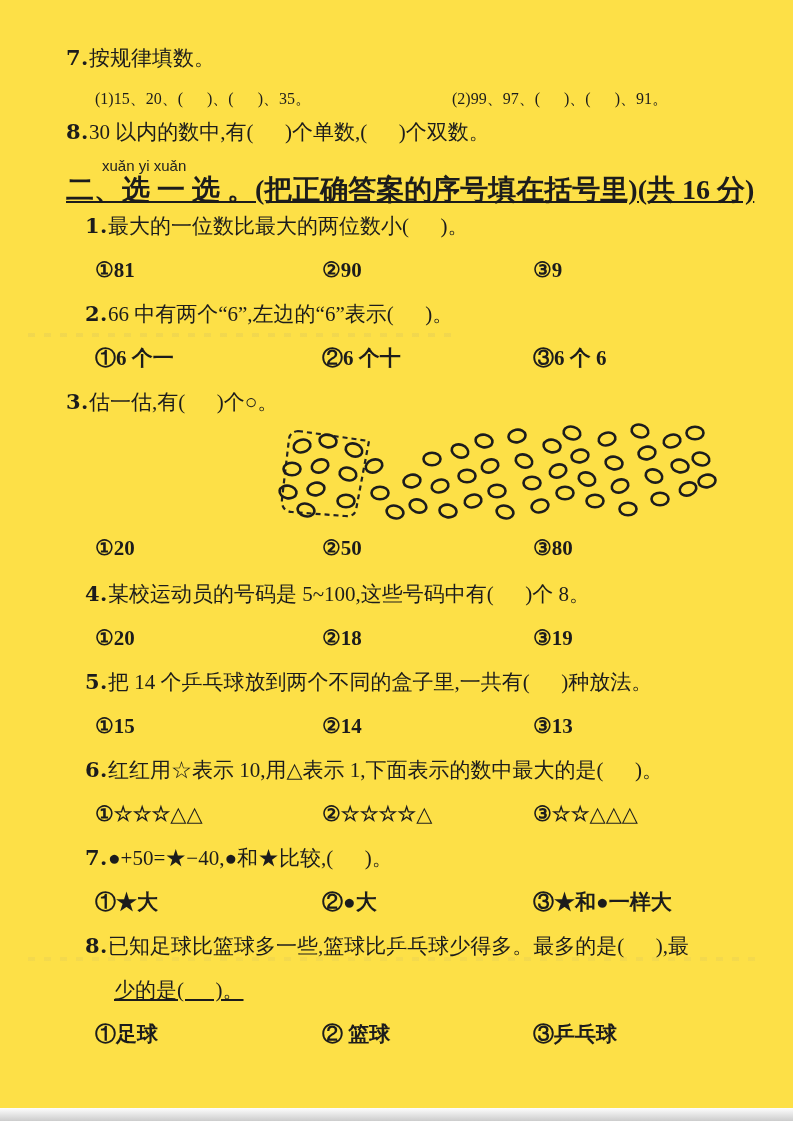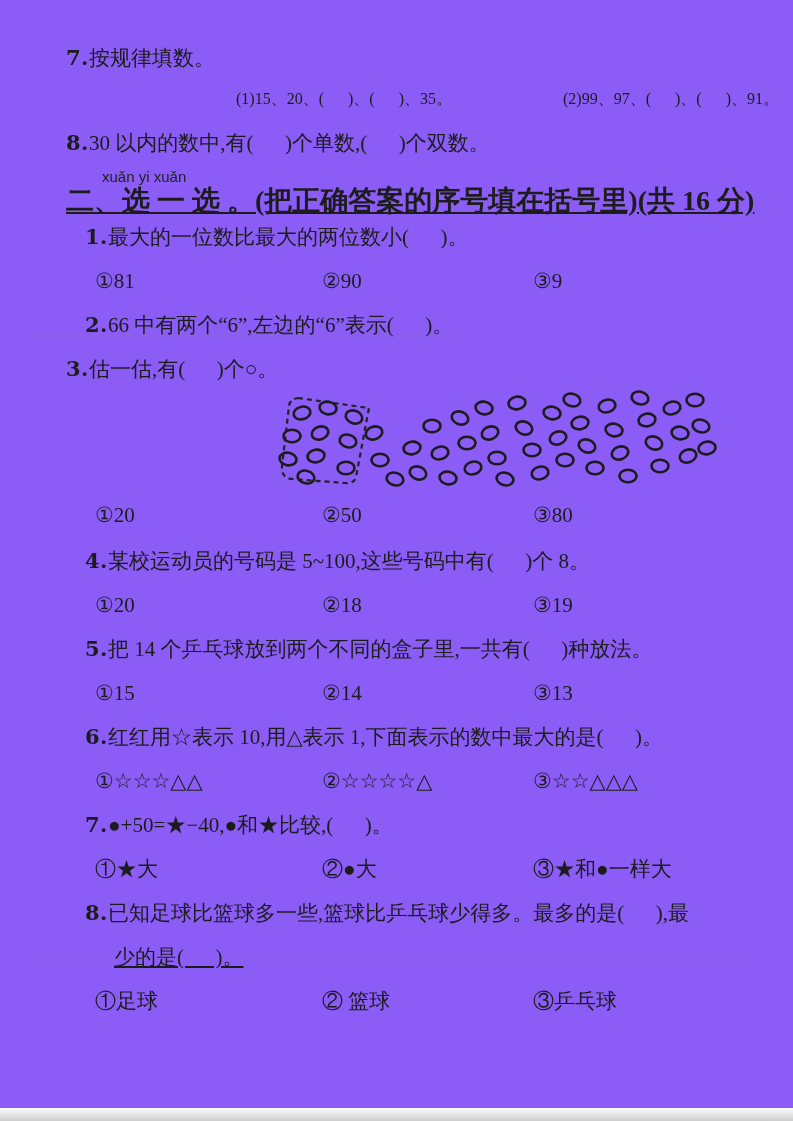--- a/index.html
+++ b/index.html
@@ -8,35 +8,34 @@
     background:#ffffff;
     font-family:"Liberation Serif","DejaVu Serif",serif;
     color:#1c1c1c;
     position:relative;
   }
   .page{
     position:relative;
     width:793px;height:1121px;
     padding:44px 14px 0 66px;
     box-sizing:border-box;
-    background:#8b5cf6;
+    background:#fde047;
   }
   .row{
     line-height:28px;
     font-size:21px;
     margin-bottom:17px;
     white-space:pre-wrap;
   }
   .qnum{font-weight:700;font-family:"DejaVu Serif",serif;letter-spacing:0.5px;}
   .qtext{white-space:pre-wrap;}
   .parts{
     display:flex;
     padding-left:29px;
-    margin-bottom:19px;
-    text-align:right;
+    margin-bottom:8px;
   }
   .part1{width:357px;white-space:pre-wrap;}
   .part2{flex:1;white-space:pre-wrap;}
   .pinyin{
     font-family:"Liberation Sans","DejaVu Sans",sans-serif;
     font-size:15px;line-height:18px;
     margin:4px 0 1px 36px;
     color:#222;
   }
   .heading{
@@ -46,21 +45,21 @@
     white-space:pre-wrap;
     text-decoration:underline;
   }
   .opts{
     display:flex;
     padding-left:29px;
     line-height:28px;
     font-size:21px;
     margin-bottom:16px;
   }
-  .opt{white-space:pre-wrap;}
+  .opt{white-space:pre-wrap;font-weight:bold;}
   .opt.c1{width:227px;}
   .opt.c2{width:211px;}
   .opt.c3{flex:1;}
   .qline{margin-bottom:16px;margin-left:19px;}
   .figure-wrap{
     margin:2px 0 8px 196px;
     height:106px;
   }
   .figure-wrap svg{display:block;}
   .ghost{
@@ -94,20 +93,25 @@
   <div class="heading">二、选 一 选 。(把正确答案的序号填在括号里)(共 16 分)</div>
 
   <div class="row qline"><span class="qnum">1.</span><span class="qtext">最大的一位数比最大的两位数小(      )。</span></div>
   <div class="opts">
     <span class="opt c1">①81</span>
     <span class="opt c2">②90</span>
     <span class="opt c3">③9</span>
   </div>
 
   <div class="row qline"><span class="qnum">2.</span><span class="qtext">66 中有两个“6”,左边的“6”表示(      )。</span></div>
+  <div class="opts">
+    <span class="opt c1">①6 个一</span>
+    <span class="opt c2">②6 个十</span>
+    <span class="opt c3">③6 个 6</span>
+  </div>
 
   <div class="row" style="margin-bottom:4px;"><span class="qnum">3.</span><span class="qtext">估一估,有(      )个○。</span></div>
 
   <div class="figure-wrap">
     <svg id="ovals-svg" width="455" height="106" viewBox="0 0 455 106" xmlns="http://www.w3.org/2000/svg">
       <path d="M 36 11 L 107 21 L 94 90 Q 92 97 83 96 L 30 92 Q 19 91 20 79 L 27 19 Q 28 12 36 11 Z" fill="none" stroke="#222" stroke-width="2.2" stroke-dasharray="5 4"></path>
     <ellipse cx="40" cy="26" rx="8.5" ry="6.3" transform="rotate(-15 40 26)" fill="none" stroke="#1c1c1c" stroke-width="2.6"></ellipse>
         <ellipse cx="66" cy="21" rx="8.5" ry="6.3" transform="rotate(10 66 21)" fill="none" stroke="#1c1c1c" stroke-width="2.6"></ellipse>
         <ellipse cx="92" cy="30" rx="8.5" ry="6.3" transform="rotate(20 92 30)" fill="none" stroke="#1c1c1c" stroke-width="2.6"></ellipse>
         <ellipse cx="30" cy="49" rx="8.5" ry="6.3" transform="rotate(0 30 49)" fill="none" stroke="#1c1c1c" stroke-width="2.6"></ellipse>

